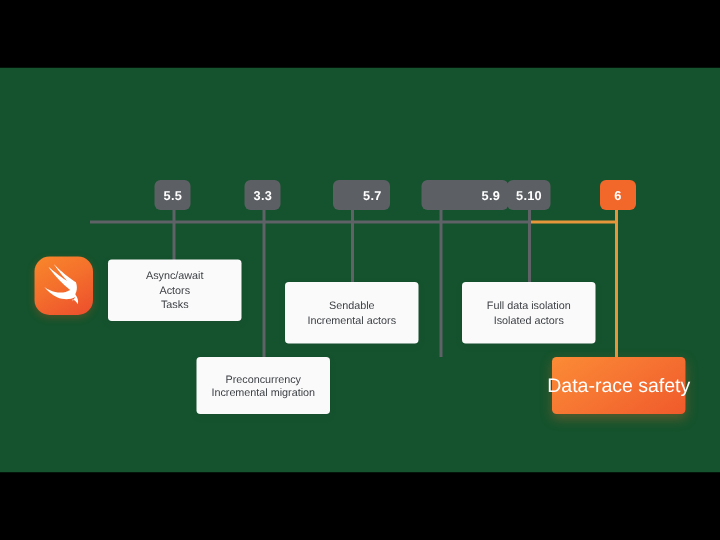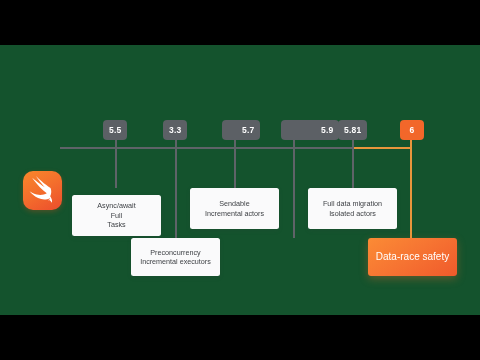--- a/index.html
+++ b/index.html
@@ -136,21 +136,21 @@
     text-align: center;
   }
   .card.accent {
     background: linear-gradient(145deg, #fb8b35 0%, #f67432 48%, #f05a2b 100%);
     border-radius: 3px;
     box-shadow: 0 3px 8px rgba(220,110,50,0.35);
     z-index: 7;
   }
   .card.accent .line {
     color: #ffffff;
-    font-size: 10px;
+    font-size: 13px;
   }
 </style>
 </head>
 <body>
 
 <div id="video-frame">
 
   <div id="slide">
 
     <div class="trunk-gray"></div>
@@ -166,42 +166,42 @@
     <div id="swift-logo">
       <svg viewBox="0 0 64 64" xmlns="http://www.w3.org/2000/svg" aria-hidden="true">
         <path fill="#ffffff" d="M44.6 44.2c-5.3 3.1-12.6 3.4-19.9 0.3C19.2 42 14.3 38 10.8 33.4c1.7 1.3 3.6 2.4 5.7 3.3 8.3 3.9 16.6 3.6 22.5 0C30.5 30.2 23.3 21.8 17.9 15c-1.1-1.2-1.9-2.6-2.6-3.9 6.5 5.9 16.7 13.4 20.4 15.5C27.9 18.3 20.9 8.1 21.2 8.4c12.4 12.5 24 19.6 24 19.6 0.4 1.1 0.7 2.1 0.9 3.1 0.6 3.3 0.2 6.9-1.5 10.2 0 0 4.6 5.8 2.7 10.9 0 0-1.9-4.1-5.2-5.2-1.5 2.1 0.5-3-0.5 2.2z"></path>
       </svg>
     </div>
 
     <div class="badge" style="left:103px;">5.5</div>
     <div class="badge" style="left:163px;">3.3</div>
     <div class="badge" style="left:222px;padding-left:20px;">5.7</div>
     <div class="badge" style="left:281px;padding-left:40px;">5.9</div>
-    <div class="badge" style="left:338px;">5.81</div>
+    <div class="badge" style="left:338px;">5.10</div>
     <div class="badge accent" style="left:400px;">6</div>
 
-    <div class="card" style="left:72px; top:150px; width:89px; height:41px;">
+    <div class="card" style="left:72px; top:128px; width:89px; height:41px;">
       <span class="line">Async/await</span>
-      <span class="line">Full</span>
+      <span class="line">Actors</span>
       <span class="line">Tasks</span>
     </div>
 
     <div class="card" style="left:190px; top:143px; width:89px; height:41px;">
       <span class="line">Sendable</span>
       <span class="line">Incremental actors</span>
     </div>
 
     <div class="card" style="left:308px; top:143px; width:89px; height:41px;">
-      <span class="line">Full data migration</span>
+      <span class="line">Full data isolation</span>
       <span class="line">Isolated actors</span>
     </div>
 
     <div class="card" style="left:131px; top:193px; width:89px; height:38px;align-items:center;">
       <span class="line">Preconcurrency</span>
-      <span class="line">Incremental executors</span>
+      <span class="line">Incremental migration</span>
     </div>
 
 
     <div class="card accent" style="left:368px; top:193px; width:89px; height:38px;">
       <span class="line">Data-race safety</span>
     </div>
 
   </div>
 
   <div id="letterbox-top"></div>

